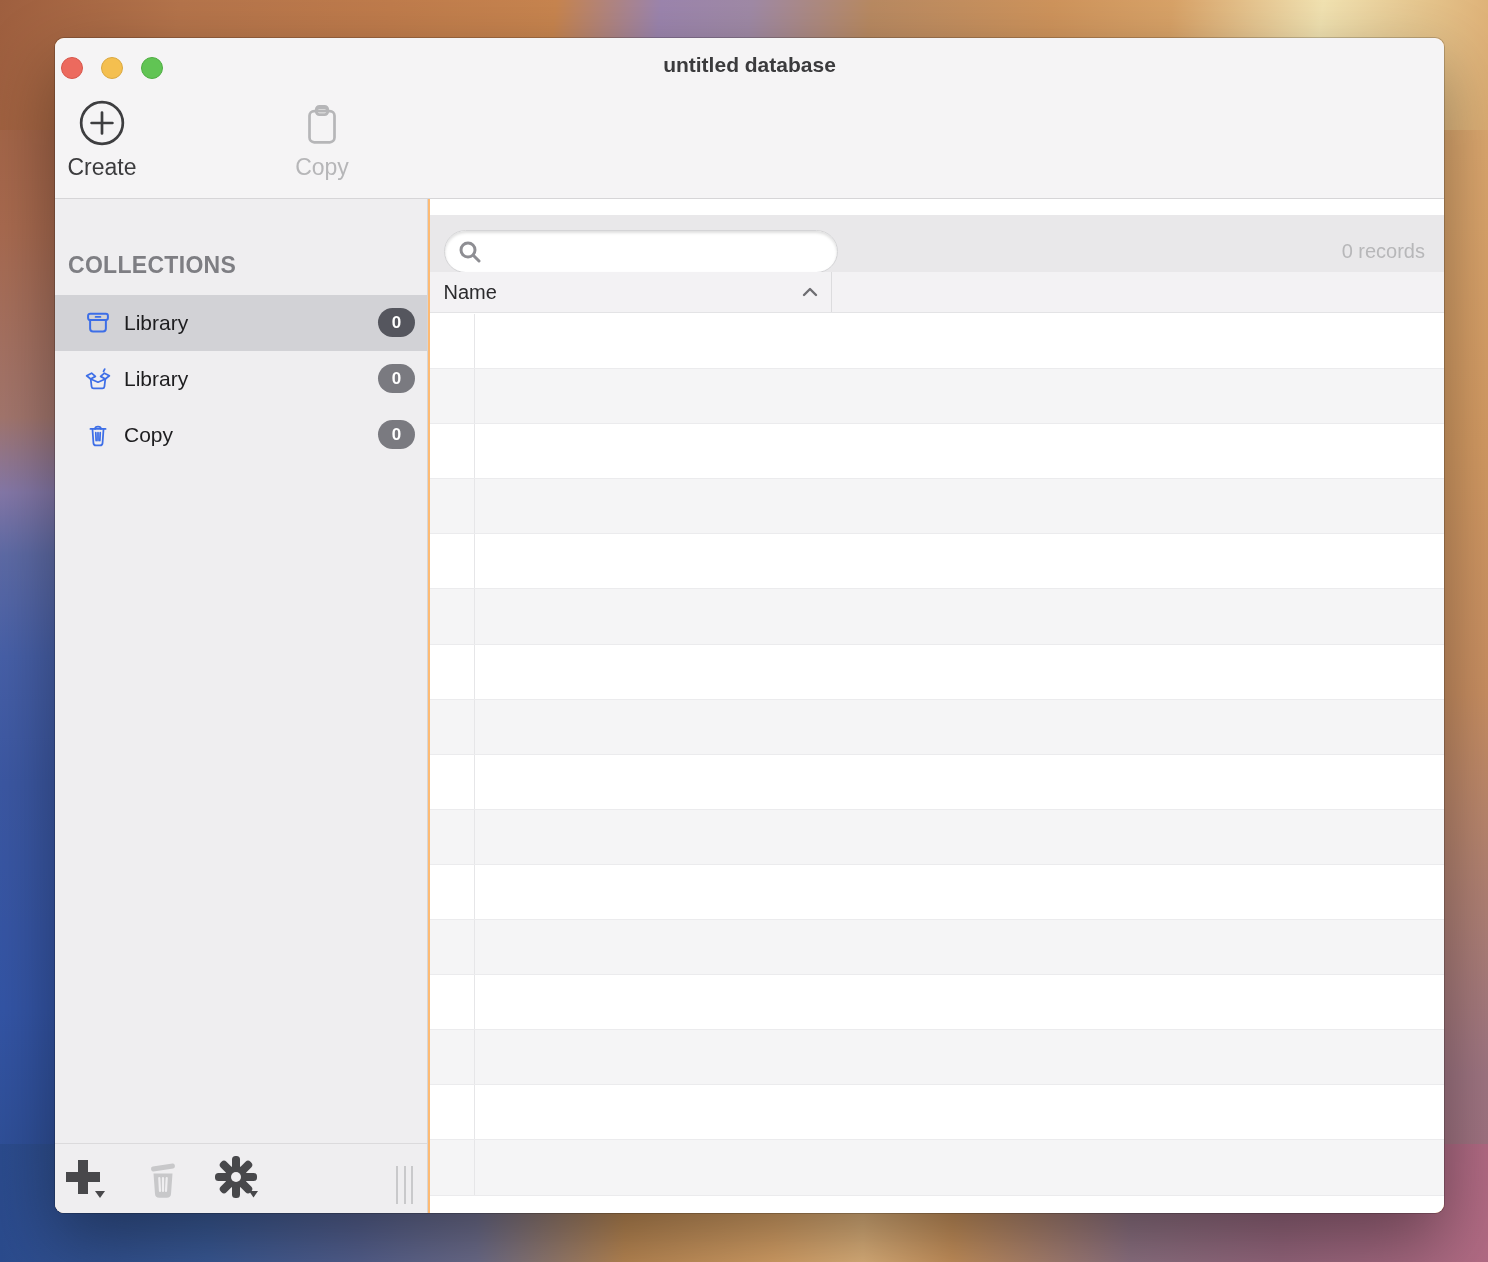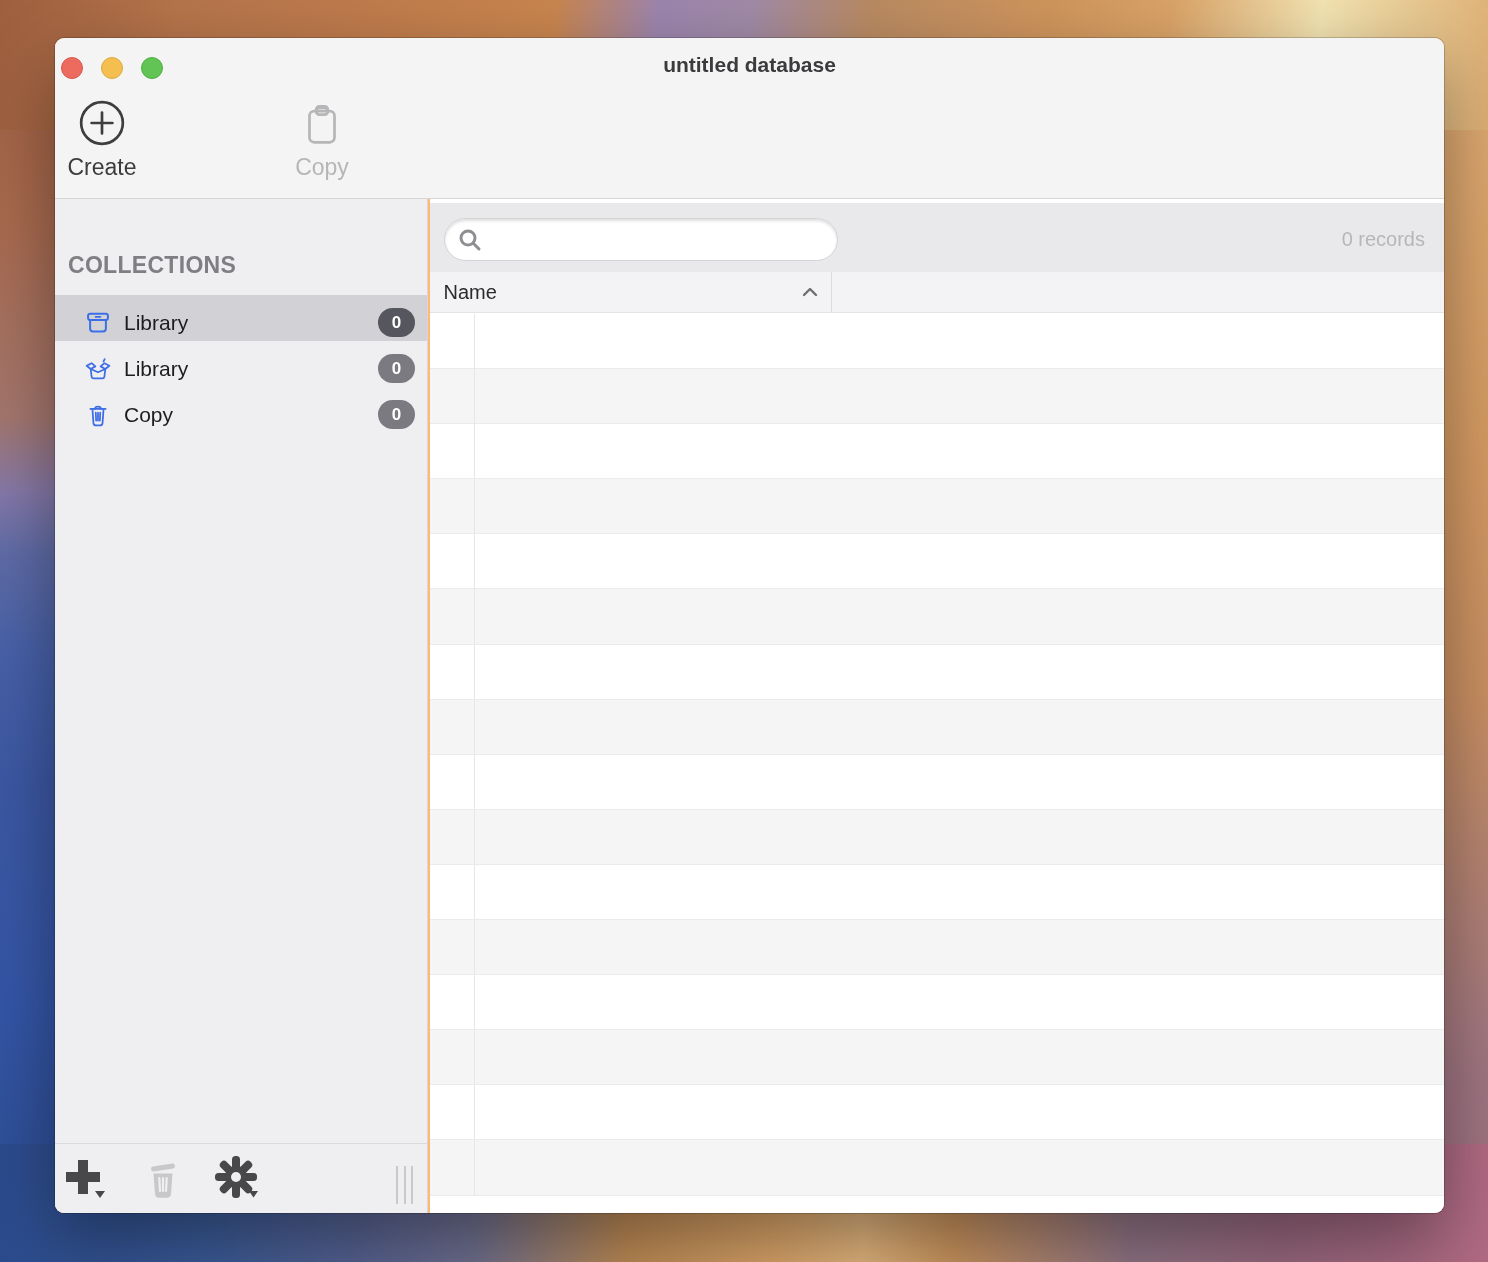--- a/index.html
+++ b/index.html
@@ -38,41 +38,41 @@
 
   
   .content { position:absolute; top:161px; left:0; right:0; bottom:0; }
 
   
   .sidebar { position:absolute; top:0; left:0; width:373px; bottom:0;
     background:#efeef0; border-right:1.5px solid #d7d6d8; }
   .side-header { position:absolute; top:53px; left:13px; font-size:23px;
     font-weight:700; color:#7e7e83; letter-spacing:.3px; }
   .side-items { position:absolute; top:96px; left:0; right:0; }
-  .side-item { position:relative; height:46px; }
+  .side-item { position:relative; height:56px; }
   .side-item.selected { background:#d2d2d6; }
   .side-item .s-icon { position:absolute; left:29px; top:14px; width:28px; height:28px; }
   .side-item .s-label { position:absolute; left:69px; top:0; line-height:56px;
     font-size:21px; color:#1d1d1f; }
   .badge { position:absolute; right:12px; top:13px; min-width:37px; height:29px;
     border-radius:15px; background:#7a7a80; color:#fff; font-size:17px; font-weight:700;
     text-align:center; line-height:29px; padding:0 6px; }
   .side-item.selected .badge { background:#55565e; }
 
   .side-bottombar { position:absolute; left:0; right:0; bottom:0; height:70px;
     border-top:1px solid #dbdadc; background:#efeef0; }
   .bb-btn { position:absolute; top:11px; width:48px; height:48px; }
   .drag-handle { position:absolute; right:14px; top:22px; width:17px; height:38px;
     border-left:2px solid #c9c9cb; border-right:2px solid #c9c9cb; }
   .drag-handle::after { content:""; position:absolute; left:5.5px; top:0; bottom:0;
     border-left:2px solid #c9c9cb; }
 
   
   .main { position:absolute; left:374.5px; top:0; right:0; bottom:0; background:#fff; }
-  .search-row { position:absolute; top:4px; left:0; right:0; height:73px;
+  .search-row { position:absolute; top:16px; left:0; right:0; height:73px;
     background:#e9e8ea; border-bottom:1px solid #cdcdcf; }
   .search-field { position:absolute; left:14px; top:15px; width:394px; height:43px;
     background:#fff; border:1px solid #d4d4d6; border-radius:22px;
     box-shadow:inset 0 2px 3px rgba(0,0,0,.13); display:flex; align-items:center; }
   .search-field svg { margin-left:12px; flex:0 0 auto; }
   .search-field input { flex:1; border:none; outline:none; background:transparent;
     font-size:20px; height:100%; padding:0 12px 0 8px; color:#1d1d1f; }
   .records { position:absolute; right:19px; top:0; line-height:72px;
     font-size:20px; color:#b7b7b9; }
 

